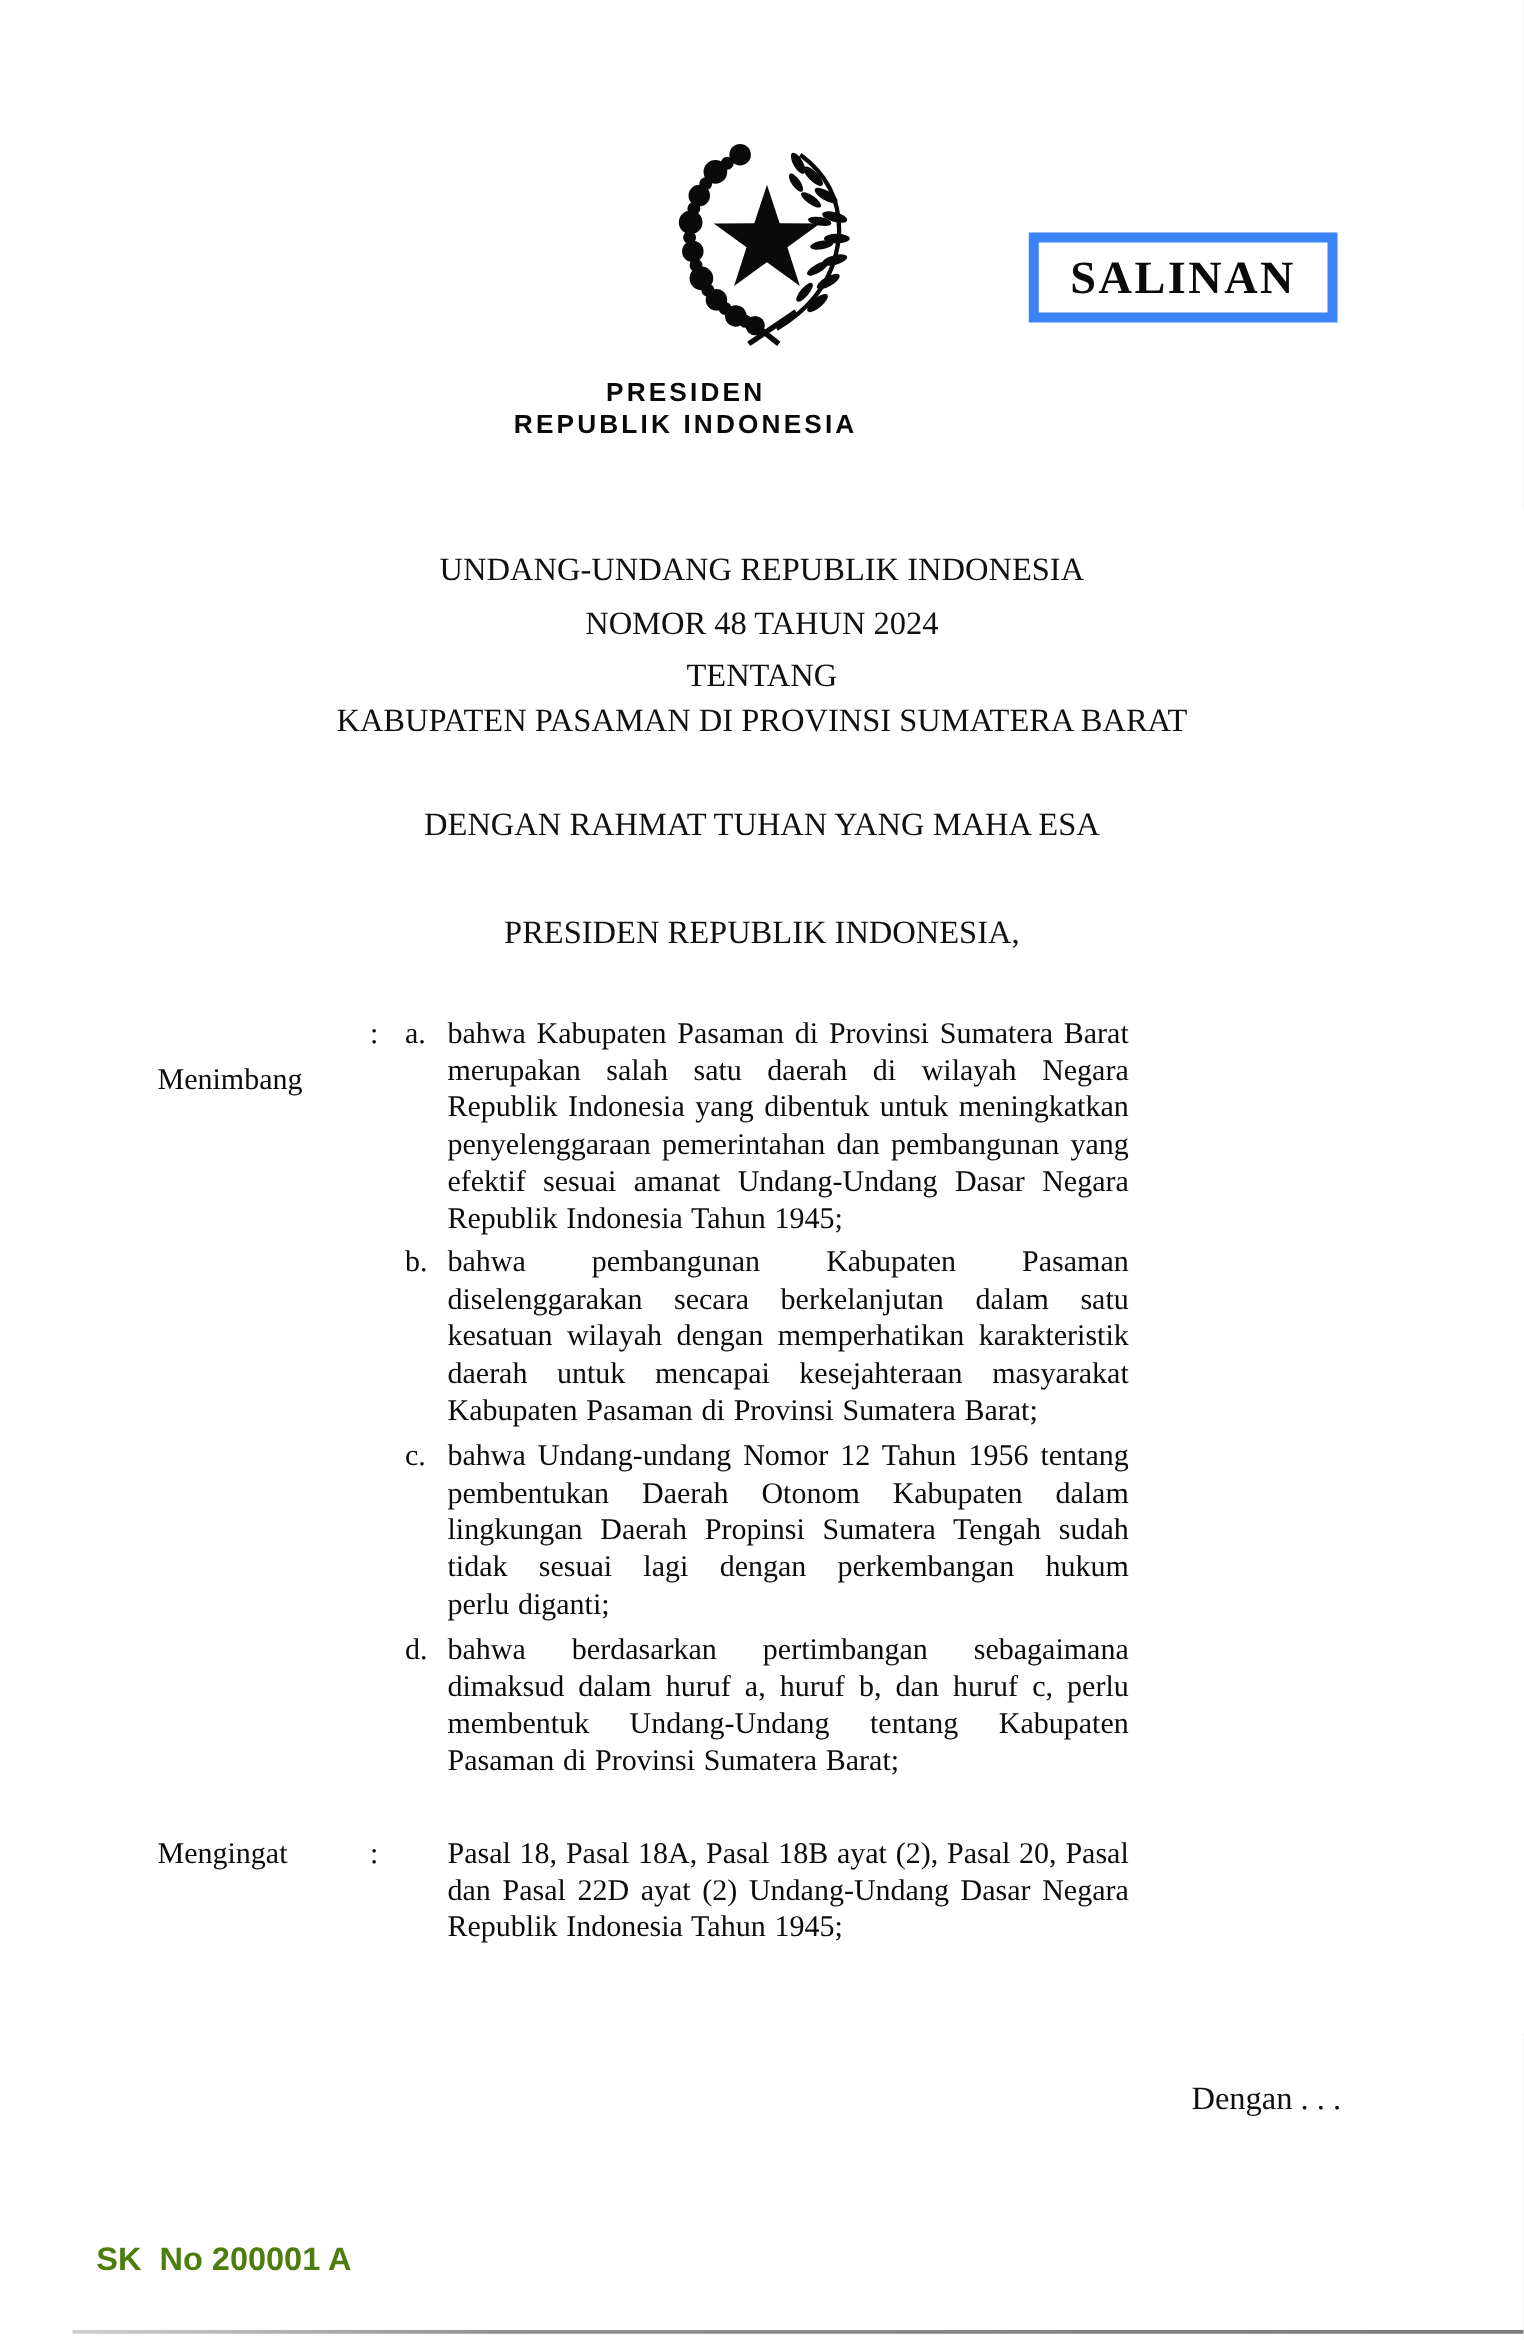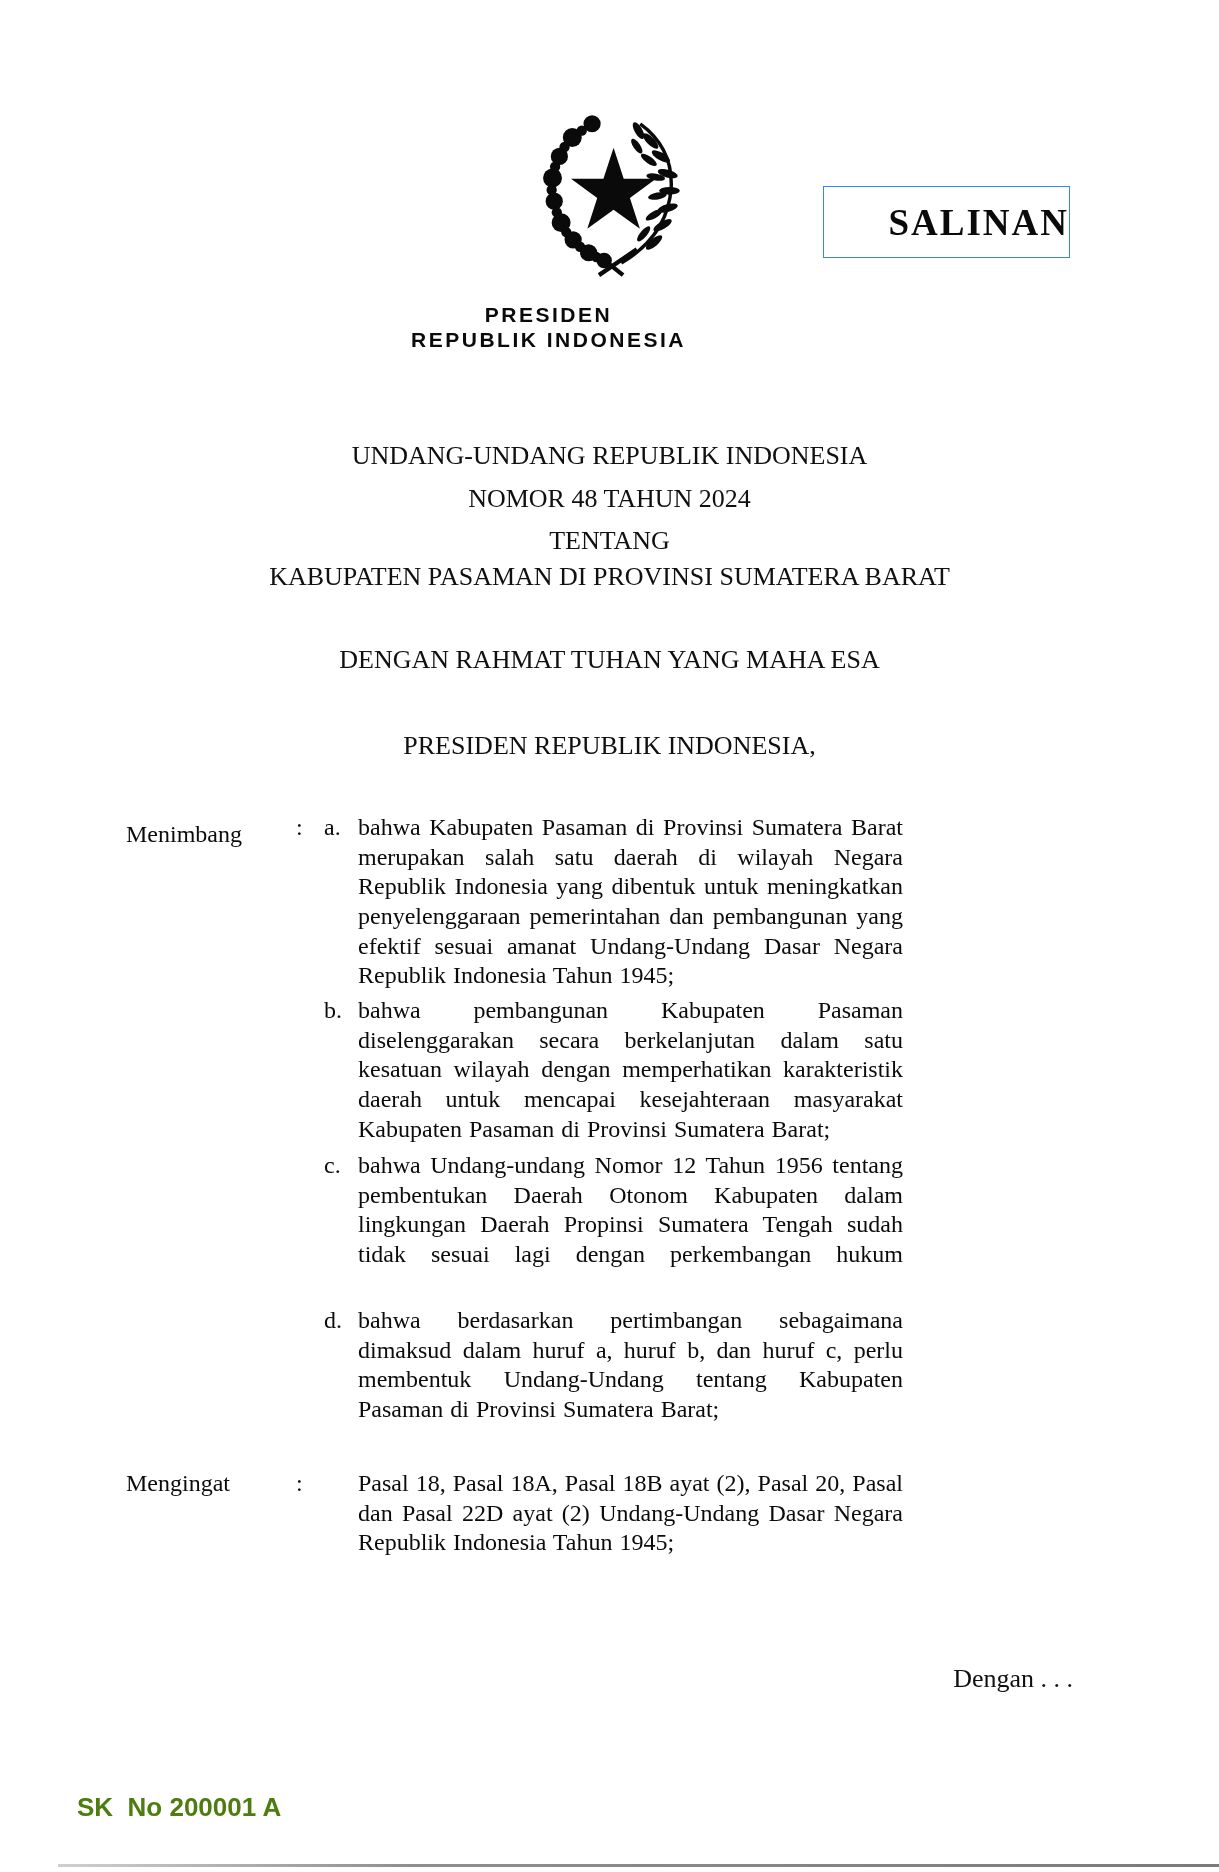--- a/index.html
+++ b/index.html
@@ -21,22 +21,22 @@
     left:0; width:1097px; text-align:center;
     font-family:"Liberation Sans", sans-serif;
     font-weight:700; font-size:21px; letter-spacing:2.5px;
     color:#0a0a0a;
   }
   .lh1 { top:303px; }
   .lh2 { top:328px; }
 
   .salinan-box {
     left:823px; top:186px; width:247px; height:72px;
-    border:1px solid #3b82f6;
-    display:flex; align-items:center; justify-content:flex-end;
+    border:8px solid #3b82f6;
+    display:flex; align-items:center; justify-content:center;
   }
   .salinan-text {
     font-family:"Liberation Serif", serif;
     font-weight:700; font-size:37px; letter-spacing:2px;
     color:#0a0a0a;
   }
 
   
   .title-line {
     left:0; width:1219px; text-align:center;
@@ -142,21 +142,21 @@
   <div class="abs lh-line lh2">REPUBLIK INDONESIA</div>
 
   <div class="abs title-line" style="top:441px">UNDANG-UNDANG REPUBLIK INDONESIA</div>
   <div class="abs title-line" style="top:484px">NOMOR 48 TAHUN 2024</div>
   <div class="abs title-line" style="top:526px">TENTANG</div>
   <div class="abs title-line" style="top:562px">KABUPATEN PASAMAN DI PROVINSI SUMATERA BARAT</div>
 
   <div class="abs title-line" style="top:645px">DENGAN RAHMAT TUHAN YANG MAHA ESA</div>
   <div class="abs title-line" style="top:731px">PRESIDEN REPUBLIK INDONESIA,</div>
 
-  <div class="abs label" style="top:820px">Menimbang</div>
+  <div class="abs label" style="top:850px">Menimbang</div>
   <div class="abs colon" style="top:813px">:</div>
 
   <div class="abs item" style="top:813px">
     <span class="letter">a.</span>
     <div class="lines">
         <div class="jl">bahwa Kabupaten Pasaman di Provinsi Sumatera Barat</div>
         <div class="jl">merupakan salah satu daerah di wilayah Negara Kesatuan</div>
         <div class="jl">Republik Indonesia yang dibentuk untuk meningkatkan</div>
         <div class="jl">penyelenggaraan pemerintahan dan pembangunan yang</div>
         <div class="jl">efektif sesuai amanat Undang-Undang Dasar Negara</div>
@@ -175,20 +175,21 @@
       </div>
   </div>
 
   <div class="abs item" style="top:1151px">
     <span class="letter">c.</span>
     <div class="lines">
         <div class="jl">bahwa Undang-undang Nomor 12 Tahun 1956 tentang</div>
         <div class="jl">pembentukan Daerah Otonom Kabupaten dalam</div>
         <div class="jl">lingkungan Daerah Propinsi Sumatera Tengah sudah</div>
         <div class="jl">tidak sesuai lagi dengan perkembangan hukum sehingga</div>
+        <div class="jl last">perlu diganti;</div>
       </div>
   </div>
 
   <div class="abs item" style="top:1306px">
     <span class="letter">d.</span>
     <div class="lines">
         <div class="jl">bahwa berdasarkan pertimbangan sebagaimana</div>
         <div class="jl">dimaksud dalam huruf a, huruf b, dan huruf c, perlu</div>
         <div class="jl">membentuk Undang-Undang tentang Kabupaten</div>
         <div class="jl last">Pasaman di Provinsi Sumatera Barat;</div>

